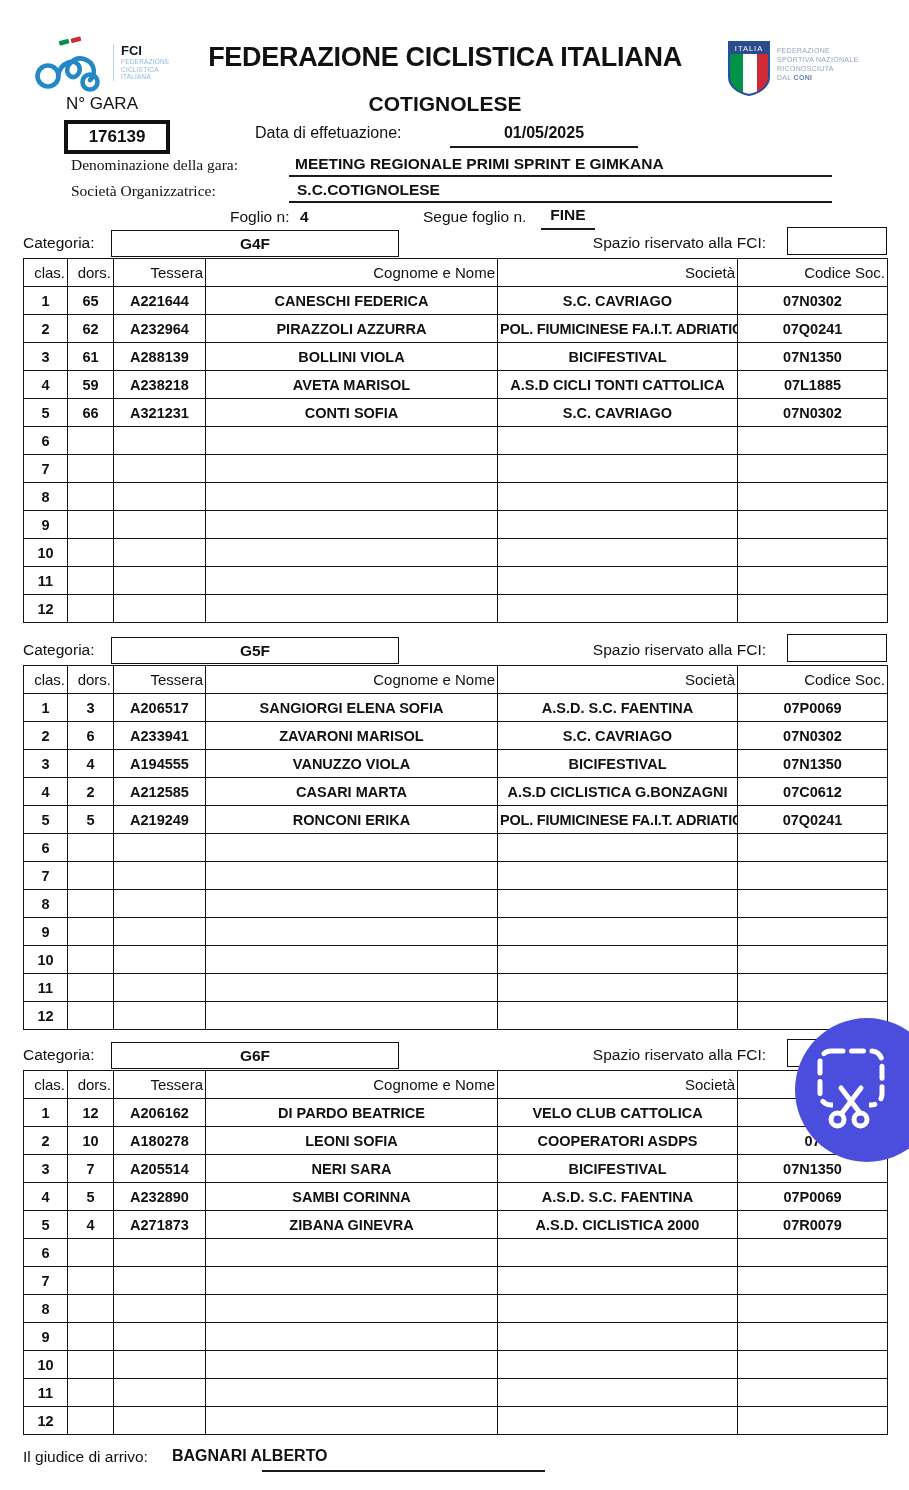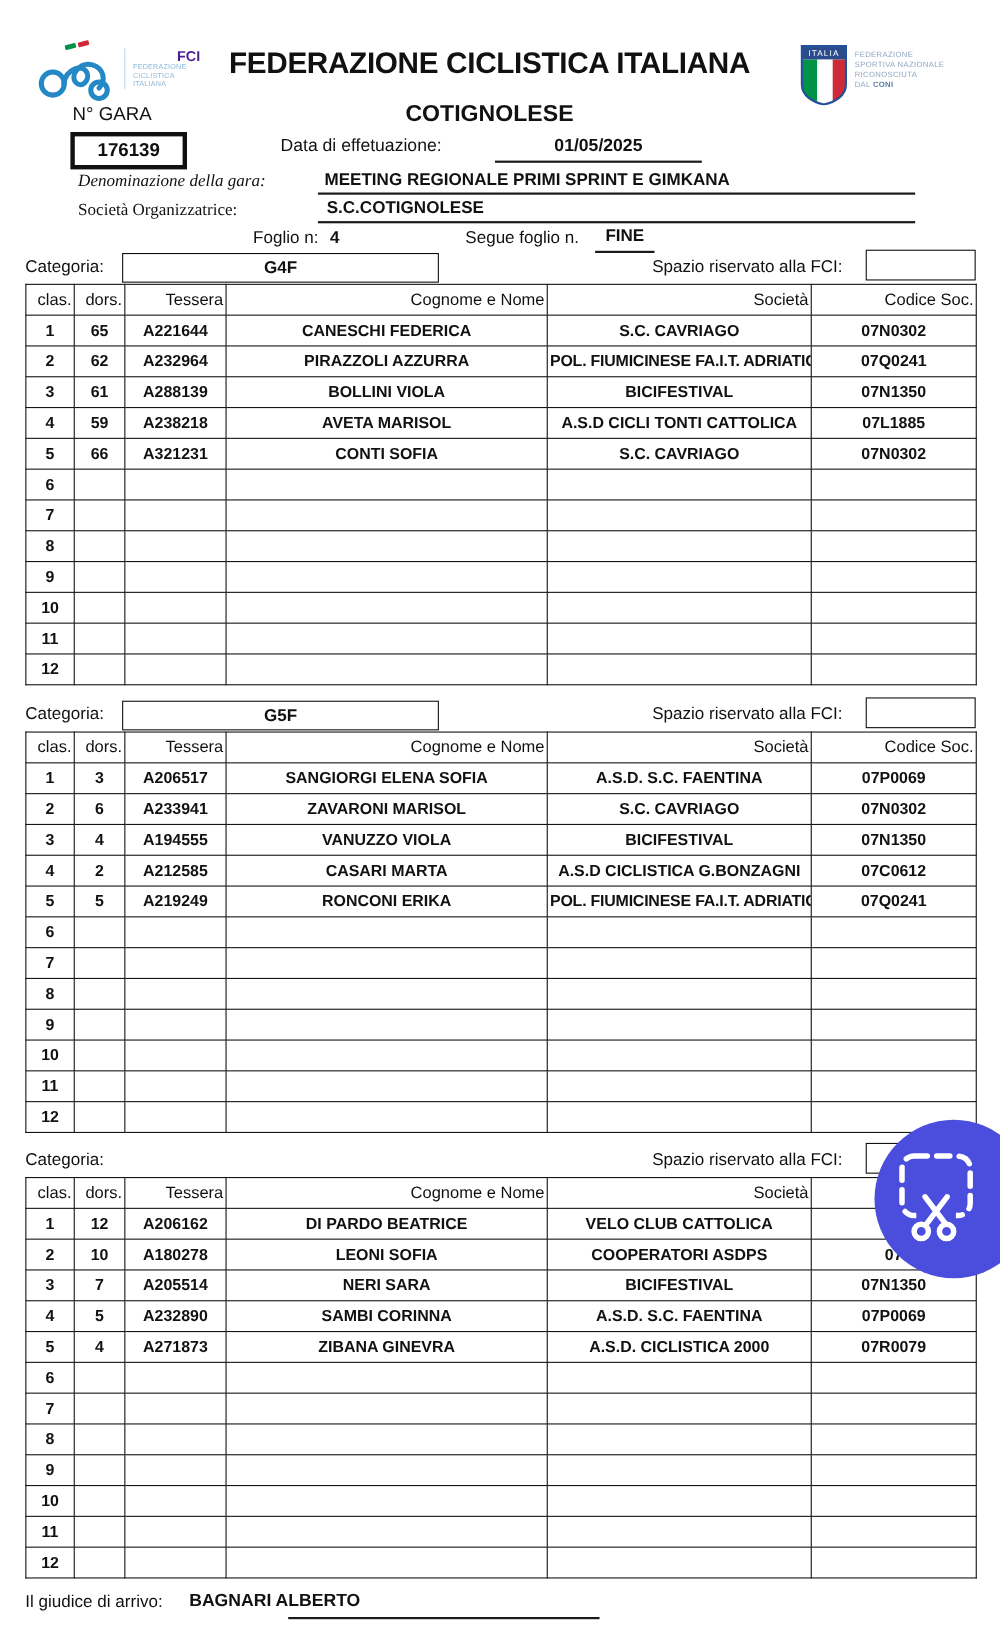--- a/index.html
+++ b/index.html
@@ -9,21 +9,21 @@
     font-family:"Liberation Sans", sans-serif;
   }
   .abs{position:absolute;}
   .bold{font-weight:700;}
   .center{text-align:center;}
   .serif{font-family:"Liberation Serif", serif;}
 
   
   .fci-logo{left:34px;top:36px;display:flex;align-items:flex-start;}
   .fci-text{margin-left:7px;padding-left:7px;border-left:1px solid #bcd6e8;margin-top:8px;}
-  .fci-abbr{color:#4c1d95;font-weight:700;font-size:13px;line-height:14px;margin-left:40px;}
+  .fci-abbr{color:#0f172a;font-weight:700;font-size:13px;line-height:14px;}
   .fci-line{color:#8fb9d9;font-size:6.5px;line-height:7.5px;letter-spacing:.2px;}
   .n-gara{left:46px;top:94px;width:112px;font-size:17px;text-align:center;}
   .gara-box{left:64px;top:120px;width:98px;height:26px;border:4px solid #111;
     font-size:17px;font-weight:700;line-height:26px;text-align:center;}
   .main-title{left:175px;top:42px;width:540px;font-size:27px;font-weight:700;text-align:center;letter-spacing:-.3px;}
   .subtitle{left:175px;top:92px;width:540px;font-size:21px;font-weight:700;text-align:center;}
   .coni-logo{left:727px;top:40px;display:flex;align-items:flex-start;}
   .coni-text{margin-left:6px;margin-top:6px;}
   .coni-line{color:#8fa6c4;font-size:7px;line-height:9px;letter-spacing:.3px;}
   .coni-bold{font-weight:700;color:#5e7fae;margin-left:2px;}
@@ -112,21 +112,21 @@
     <div class="coni-line">RICONOSCIUTA</div>
     <div class="coni-line">
       <span>DAL</span><span class="coni-bold">CONI</span>
     </div>
   </div>
 </div>
 
 <div class="abs field-label" style="left:255px;top:124px;">Data di effetuazione:</div>
 <div class="u-line center" style="left:450px;top:124px;width:188px;">01/05/2025</div>
 
-<div class="abs serif serif-label" style="left:71px;top:156px;font-style:italic;">Denominazione della gara:</div>
+<div class="abs serif serif-label" style="left:71px;top:156px;">Denominazione della gara:</div>
 <div class="u-line" style="left:289px;top:155px;width:543px;font-size:15.5px;padding-left:6px;box-sizing:border-box;">MEETING REGIONALE PRIMI SPRINT E GIMKANA</div>
 
 <div class="abs serif serif-label" style="left:71px;top:182px;">Società Organizzatrice:</div>
 <div class="u-line" style="left:289px;top:181px;width:543px;font-size:15.5px;padding-left:8px;box-sizing:border-box;">S.C.COTIGNOLESE</div>
 
 <div class="abs field-label" style="left:230px;top:208px;font-size:15.5px;">Foglio n:</div>
 <div class="abs bold" style="left:300px;top:208px;font-size:15.5px;">4</div>
 <div class="abs field-label" style="left:423px;top:208px;font-size:15.5px;">Segue foglio n.</div>
 <div class="u-line center" style="left:541px;top:206px;width:54px;font-size:15.5px;">FINE</div>
 
@@ -380,20 +380,21 @@
           <td></td>
           <td></td>
         </tr>
       </tbody>
   </table>
 </div>
 
 <div class="cat-section" style="top:1042px;">
   <div class="cat-row">
     <span class="cat-label">Categoria:</span>
+    <span class="cat-box">G6F</span>
     <span class="fci-space-label">Spazio riservato alla FCI:</span>
     <span class="fci-space-box"></span>
   </div>
   <table class="results">
     <colgroup>
         <col style="width:44px">
         <col style="width:46px">
         <col style="width:92px">
         <col style="width:292px">
         <col style="width:240px">

